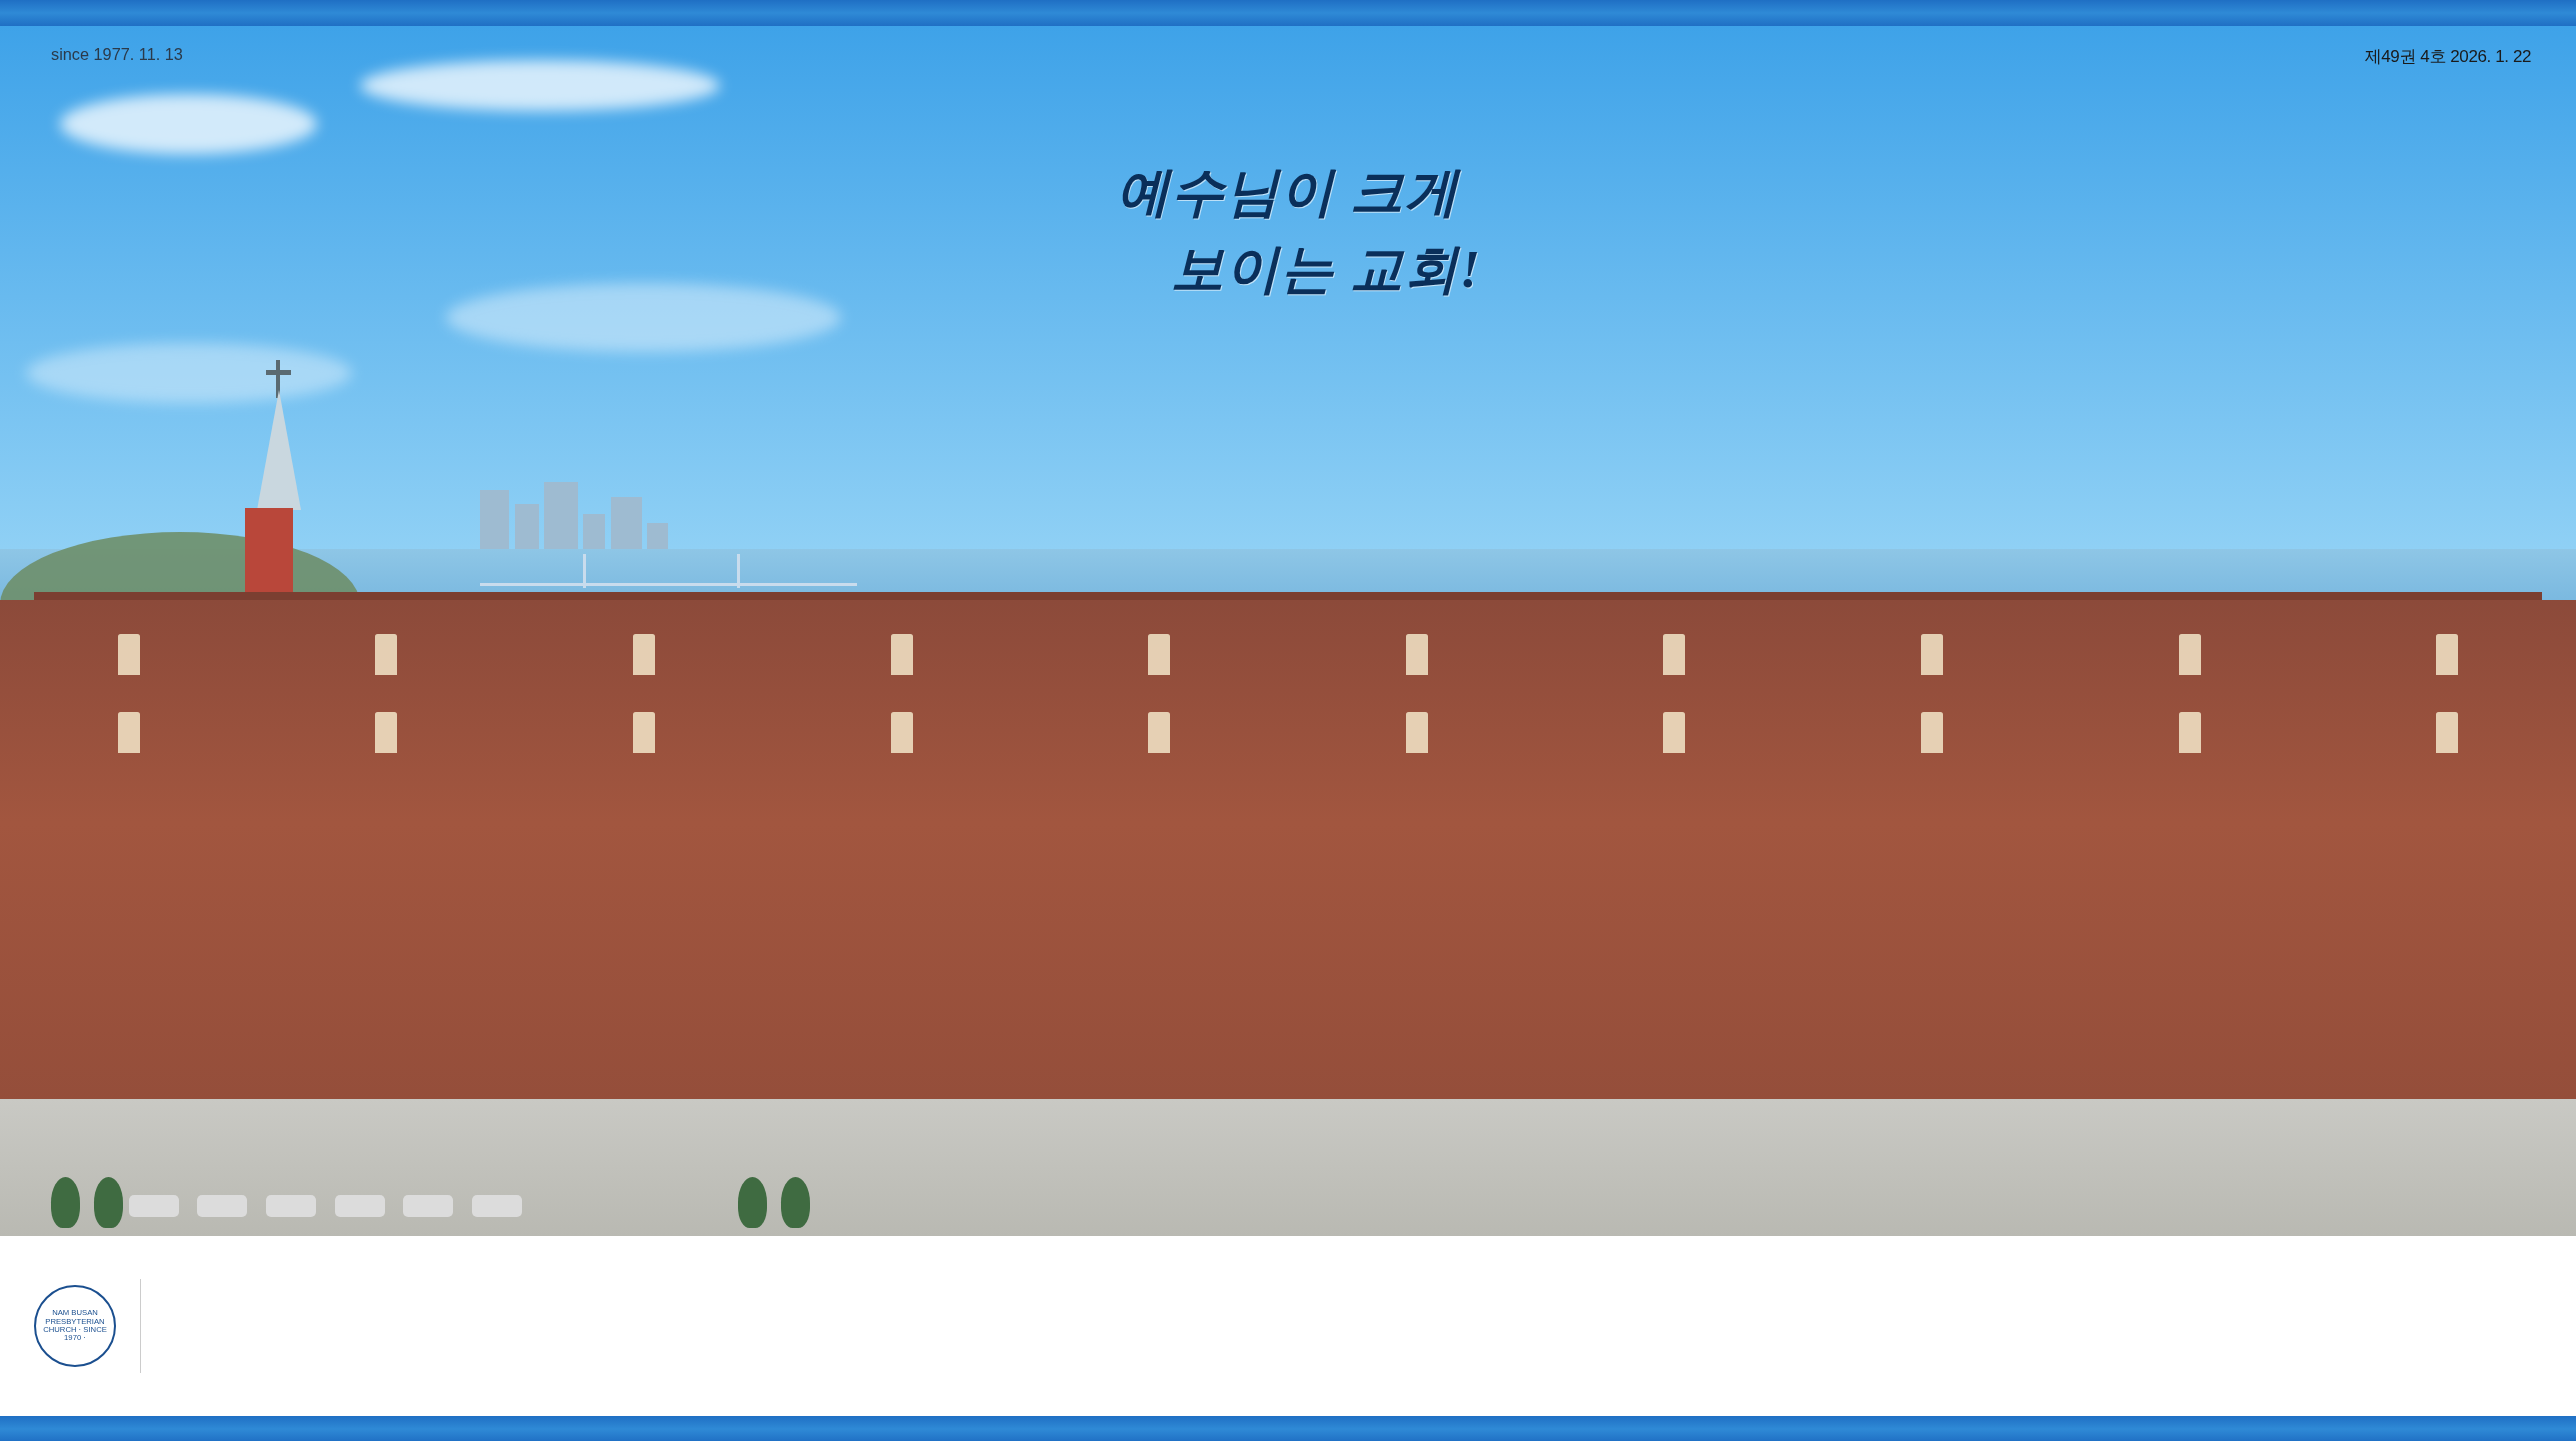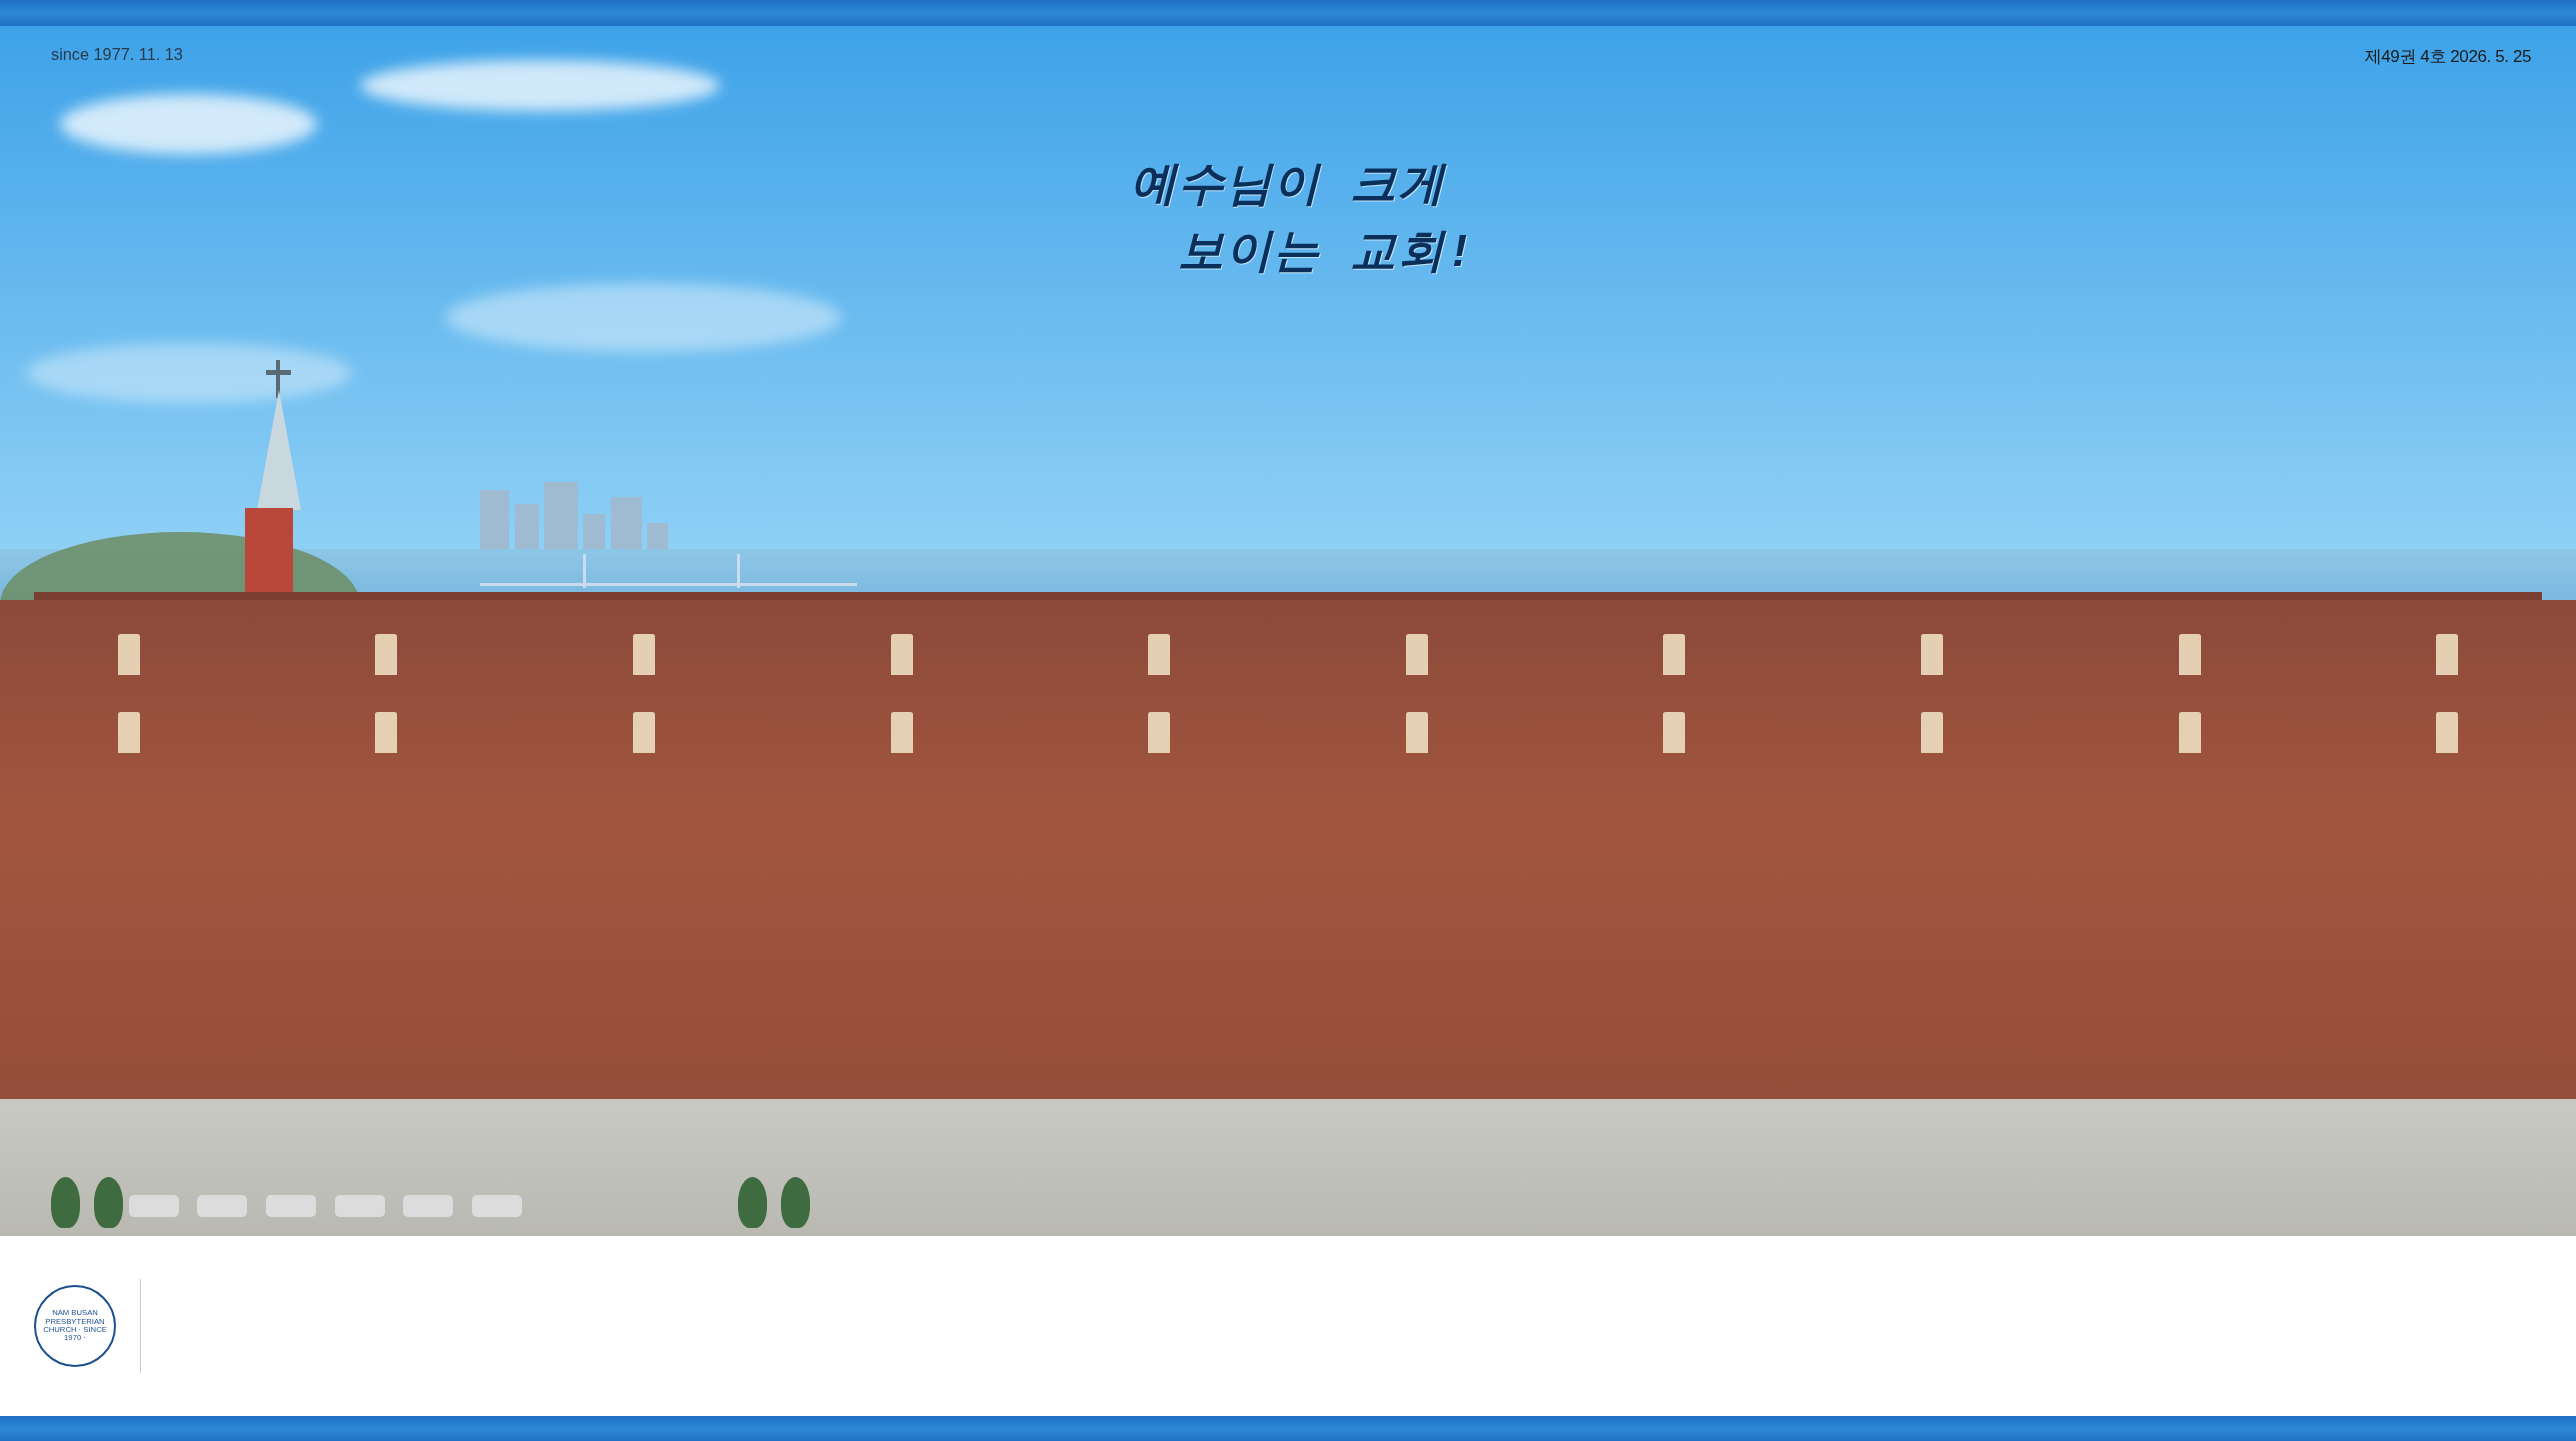--- a/index.html
+++ b/index.html
@@ -104,22 +104,22 @@
     overflow:hidden;
   }
   .cover-top-strip { position:absolute; top:0; left:0; right:0; height:26px;
     background: linear-gradient(180deg,#1f6fc4 0%, #2f8ad6 50%, #1f6fc4 100%);}
   .cover-bottom-strip { position:absolute; bottom:0; left:0; right:0; height:26px;
     background: linear-gradient(180deg,#1f6fc4 0%, #2f8ad6 50%, #1f6fc4 100%);}
   .since { position:absolute; top:45px; left:51px; font-size:16.3px; color:#2b3a4a; }
   .issue { position:absolute; top:45px; right:45px; font-size:17px; color:#1a1a1a; letter-spacing:-0.4px;}
   .cover-title {
     position:absolute; top:154px; left:0; right:0; text-align:center;
-    font-family:Liberation Mono, monospace;
-    color:#0a2f5a; font-size:46px; font-weight:bold; line-height:1.45;
+    font-family:Liberation Serif, serif;
+    color:#0a2f5a; font-size:53px; font-weight:bold; line-height:1.45;
     font-style:italic; letter-spacing:1.7px;
     text-shadow: 0.9px 0.9px 0 rgba(255,255,255,0.6);
   }
   .cover-title .l2 { padding-left:77px; }
   .cloud { position:absolute; border-radius:50%; background:rgba(255,255,255,0.75); filter:blur(6.9px); }
 
   
   .sea {
     position:absolute; left:0; right:0; top:549px; height:137px;
     background: linear-gradient(180deg,#8ec6e6 0%, #6fb1dc 60%, #5d9fd0 100%);
@@ -423,21 +423,21 @@
     <div class="cover">
       <div class="cover-top-strip"></div>
       <div class="cover-bottom-strip"></div>
 
       <div class="cloud" style="left:60px; top:94px; width:257px; height:60px;"></div>
       <div class="cloud" style="left:360px; top:60px; width:360px; height:51px;"></div>
       <div class="cloud" style="left:446px; top:283px; width:395px; height:69px; opacity:.55;"></div>
       <div class="cloud" style="left:26px; top:343px; width:326px; height:60px; opacity:.5;"></div>
 
       <div class="since">since 1977. 11. 13</div>
-      <div class="issue">제49권 4호  2026. 5. 25</div>
+      <div class="issue">제49권 4호  2026. 1. 22</div>
 
       <div class="cover-title">
         <div>예수님이 크게</div>
         <div class="l2">보이는 교회!</div>
       </div>
 
       <div class="skyline">
         <div class="bldg" style="left:480px; width:29px; height:93px;"></div>
         <div class="bldg" style="left:515px; width:24px; height:79px;"></div>
         <div class="bldg" style="left:544px; width:34px; height:101px;"></div>

